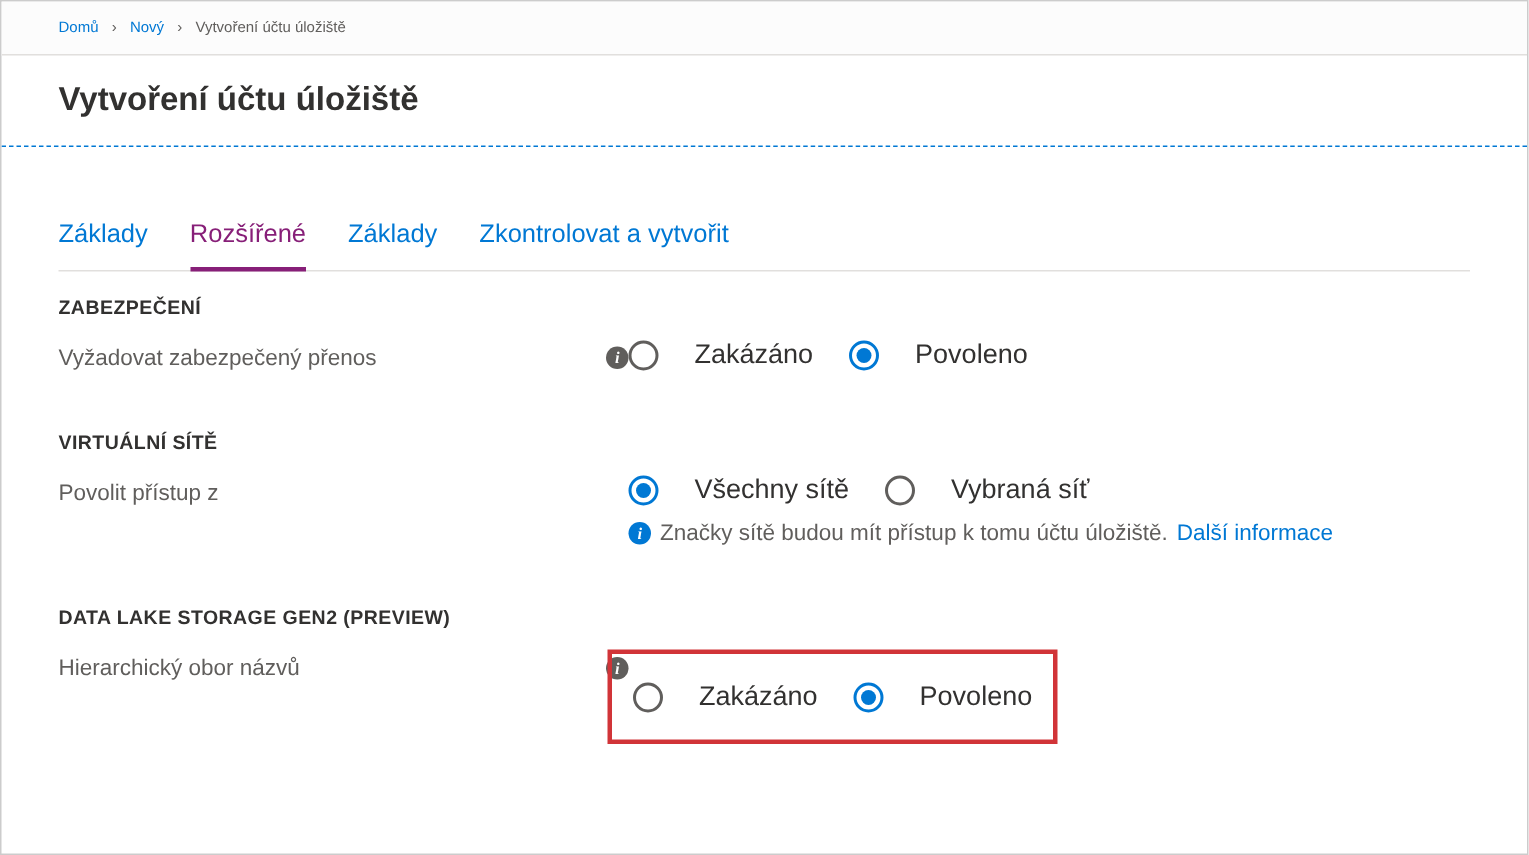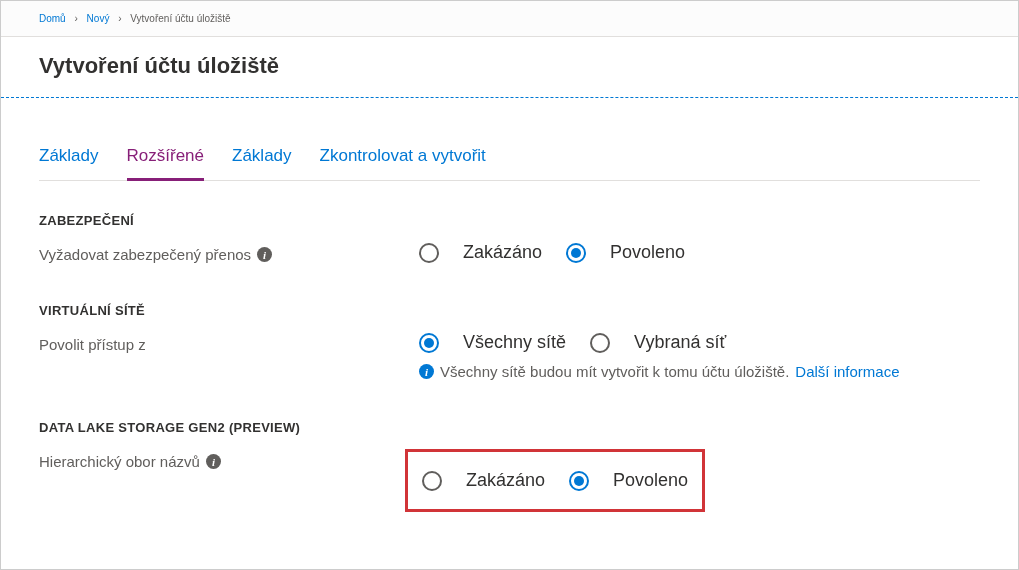--- a/index.html
+++ b/index.html
@@ -47,21 +47,21 @@
       width: 100%;
     }
     .content {
       padding: 12px 38px 20px;
     }
     .tabs {
       display: flex;
       gap: 28px;
       border-bottom: 1px solid #e1dfdd;
       margin-top: 26px;
-      margin-bottom: 32px;
+      margin-bottom: 16px;
     }
     .tab {
       padding: 10px 0 12px;
       font-size: 17px;
       cursor: pointer;
       color: #0078d4;
       border-bottom: 3px solid transparent;
       margin-bottom: -1px;
     }
     .tab.active {
@@ -86,20 +86,21 @@
       margin-bottom: 8px;
     }
     .field-label {
       width: 380px;
       color: #605e5c;
       font-size: 15px;
       display: flex;
       align-items: center;
       gap: 6px;
       padding-top: 4px;
+      justify-content: space-between;
     }
     .field-controls {
       flex: 1;
     }
     .info-icon {
       display: inline-flex;
       align-items: center;
       justify-content: center;
       width: 15px;
       height: 15px;
@@ -224,21 +225,21 @@
           <span class="radio-circle selected"></span>
           <span>Všechny sítě</span>
         </label>
         <label class="radio-option">
           <span class="radio-circle"></span>
           <span>Vybraná síť</span>
         </label>
       </div>
       <div class="help-text">
         <span class="info-icon blue">i</span>
-        <span>Všechny sítě budou mít vytvořit k tomu účtu úložiště.</span>
+        <span>Značky sítě budou mít přístup k tomu účtu úložiště.</span>
         <a href="#">Další informace</a>
       </div>
     </div>
   </div>
 
   <div class="section-heading mt">DATA LAKE STORAGE GEN2 (PREVIEW)</div>
   <div class="field-row">
     <div class="field-label">
       <span>Hierarchický obor názvů</span>
       <span class="info-icon">i</span>

